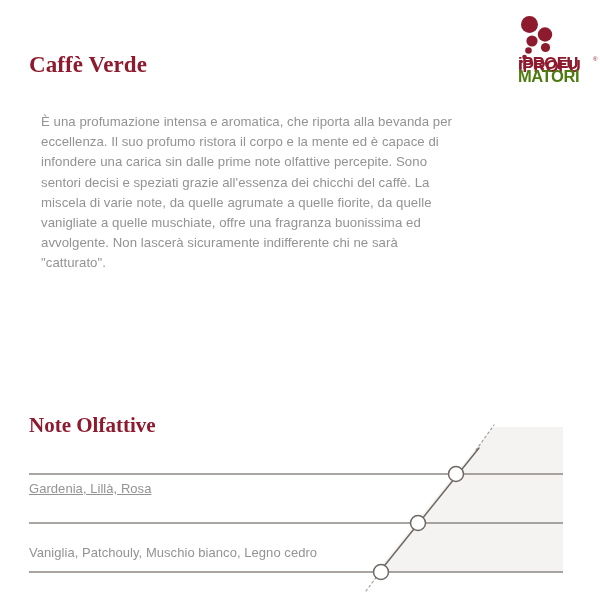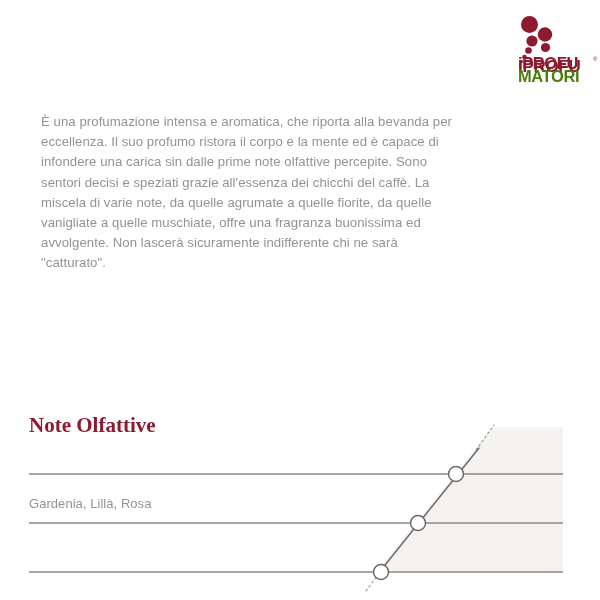--- a/index.html
+++ b/index.html
@@ -97,21 +97,21 @@
   .note-row-label {
     position: absolute;
     left: 29px;
     font-size: 13px;
     line-height: 16px;
     color: #939393;
     letter-spacing: 0.05px;
     white-space: nowrap;
   }
   .note-row-label.r0 { top: 42px; }
-  .note-row-label.r1 { top: 91px; }
+  .note-row-label.r1 { top: 76px; text-decoration: underline; }
   .note-row-label.r2 { top: 140px; }
 </style>
 </head>
 <body>
 
 <div class="page">
 
   <div class="logo">
     <svg viewBox="0 0 92 66" width="92" height="66" aria-hidden="true">
       <g fill="#8d1b2d">
@@ -132,20 +132,21 @@
       </g>
       <text x="81" y="45" font-size="6" fill="#8d1b2d" font-family="Liberation Sans, sans-serif">®</text>
     </svg>
 
     <div style="position:absolute;left:6px;top:40px;font-family:'Liberation Sans',sans-serif;
                 font-weight:bold;font-size:16.5px;line-height:15px;color:#8d1b2d;letter-spacing:-0.4px;">iPROFU</div>
     <div style="position:absolute;left:6px;top:53px;font-family:'Liberation Sans',sans-serif;
                 font-weight:bold;font-size:16.5px;line-height:15px;color:#4d7c0f;letter-spacing:-0.4px;">MATORI</div>
   </div>
 
+  <h1 class="product-title">Caffè Verde</h1>
 
   <p class="product-description">È una profumazione intensa e aromatica, che riporta alla bevanda per eccellenza. Il suo profumo ristora il corpo e la mente ed è capace di infondere una carica sin dalle prime note olfattive percepite. Sono sentori decisi e speziati grazie all'essenza dei chicchi del caffè. La miscela di varie note, da quelle agrumate a quelle fiorite, da quelle vanigliate a quelle muschiate, offre una fragranza buonissima ed avvolgente. Non lascerà sicuramente indifferente chi ne sarà "catturato".</p>
 
   <section class="notes-section">
 
     <h2 class="notes-title">Note Olfattive</h2>
 
     <svg class="notes-graphic" viewBox="0 0 600 195" width="600" height="195" aria-hidden="true">
 
       <polygon points="493,22 563,22 563,167 376,167" fill="#f4f3f1"></polygon>
@@ -161,15 +162,16 @@
       <line x1="29" y1="167" x2="563" y2="167" stroke="#8c8784" stroke-width="1.3"></line>
 
       <circle cx="456" cy="69" r="7.5" fill="#ffffff" stroke="#6e6865" stroke-width="1.5"></circle>
       <circle cx="418" cy="118" r="7.5" fill="#ffffff" stroke="#6e6865" stroke-width="1.5"></circle>
       <circle cx="381" cy="167" r="7.5" fill="#ffffff" stroke="#6e6865" stroke-width="1.5"></circle>
     </svg>
 
 
     <div class="note-row-label r1">Gardenia, Lillà, Rosa</div>
 
+    <div class="note-row-label r2">Vaniglia, Patchouly, Muschio bianco, Legno cedro</div>
   </section>
 
 </div>
 
 </body></html>

